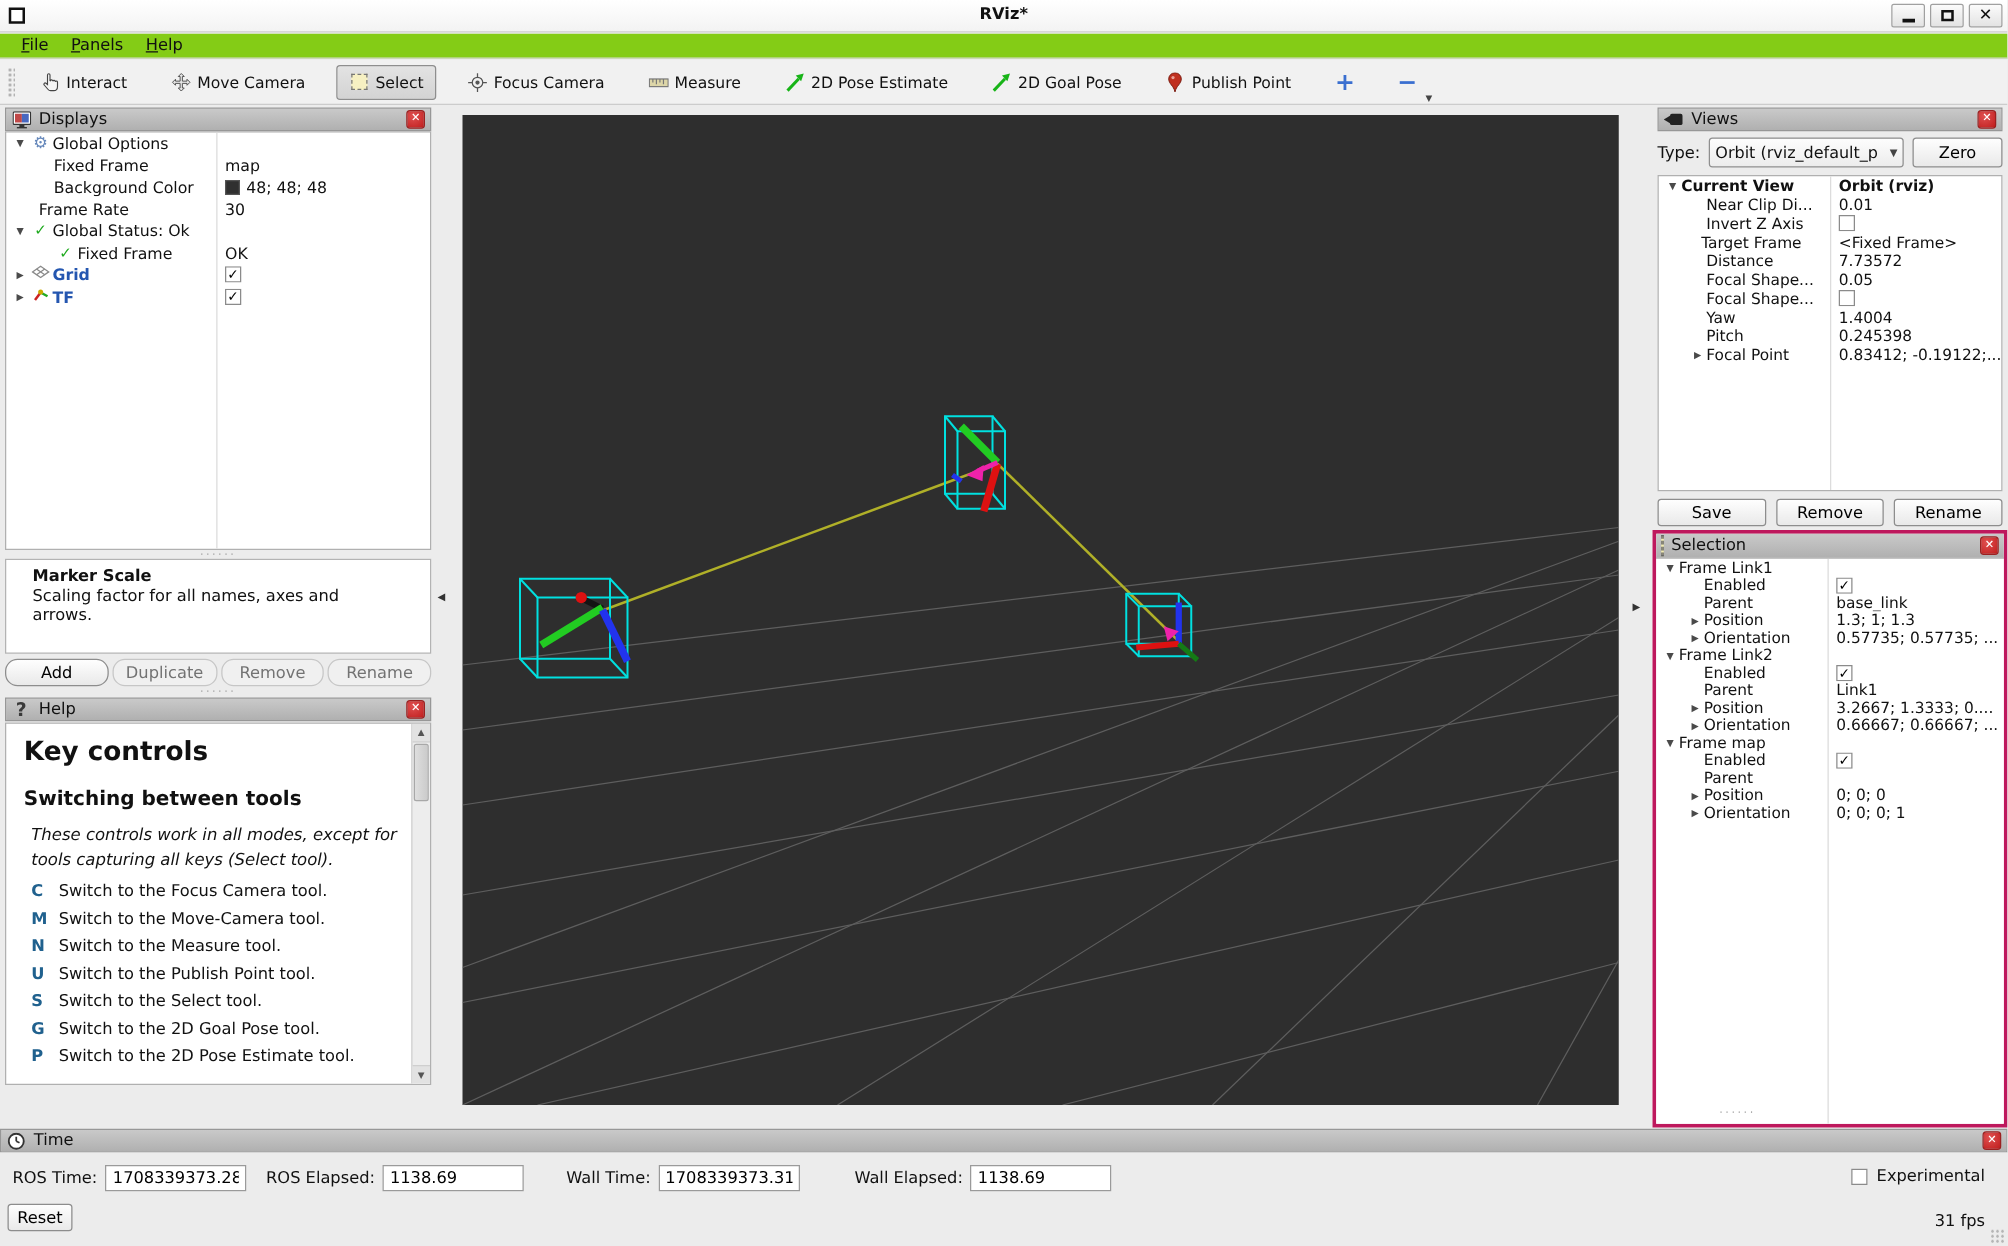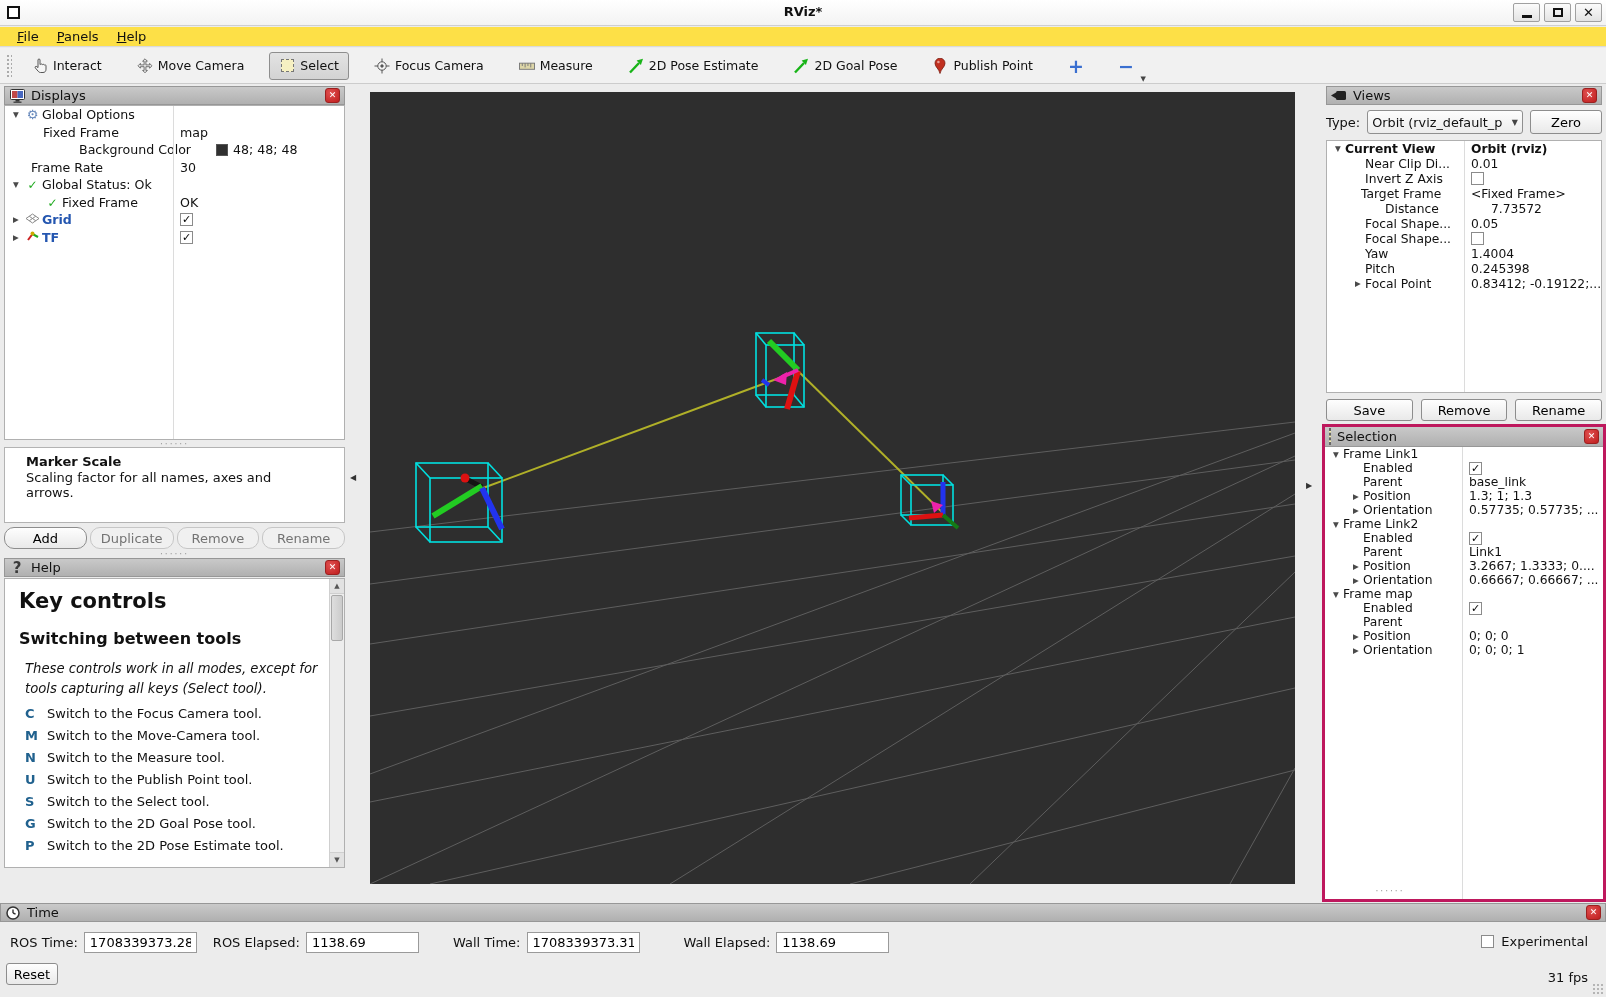--- a/index.html
+++ b/index.html
@@ -19,21 +19,21 @@
     font-weight:bold; font-size:13px; }
   #win-btns { position:absolute; right:4px; top:3px; display:flex; gap:4px; }
   .win-btn { width:27px; height:19px; border:1px solid #a0a0a0; border-radius:2px;
     background:linear-gradient(#fbfbfb,#e3e3e3); display:flex; align-items:center;
     justify-content:center; }
   .glyph-min { width:10px; height:3px; background:#111; margin-top:8px; }
   .glyph-max { width:10px; height:9px; border:2px solid #111; }
   .glyph-close { font-size:13px; font-weight:bold; line-height:1; }
 
   
-  #menubar { position:absolute; top:27px; left:0; right:0; height:20px; background:#fde047;
+  #menubar { position:absolute; top:27px; left:0; right:0; height:20px; background:#84cc16;
     border-bottom:1px solid #dadada; display:flex; align-items:center; padding-left:8px; font-size:13px; }
   .menu-item { padding:1px 9px; }
   .menu-item u { text-decoration:underline; }
 
   
   #toolbar { position:absolute; top:48px; left:0; right:0; height:36px; background:#f1f1f1;
     border-bottom:1px solid #cccccc; display:flex; align-items:center; padding-left:6px; }
   .tb-handle { width:6px; height:24px; margin-right:10px;
     background-image:radial-gradient(#ababab 1px, transparent 1.3px); background-size:4px 4px; }
   .tool { display:flex; align-items:center; gap:5px; font-size:12.5px; padding:5px 9px;
@@ -278,21 +278,21 @@
     </div>
     <div class="trow" style="height: var(--rowh);">
       <div class="tname" style="width: 168px; padding-left: 24px;">
         <span class="expander"></span>
         <span>Fixed Frame</span>
       </div>
       <div class="tval">
         <span>map</span>
       </div>
     </div>
-    <div class="trow" style="height: var(--rowh); padding-left: 36px;">
+    <div class="trow" style="height: var(--rowh);">
       <div class="tname" style="width: 168px; padding-left: 24px;">
         <span class="expander"></span>
         <span>Background Color</span>
       </div>
       <div class="tval">
         <span class="swatch" style="background: rgb(48, 48, 48);"></span>
         <span>48; 48; 48</span>
       </div>
     </div>
     <div class="trow" style="height: var(--rowh);">
@@ -534,21 +534,21 @@
     <div class="trow" style="height: var(--rowh);">
       <div class="tname" style="width: 137px; padding-left: 20px;">
         <span class="expander"></span>
         <span>Target Frame</span>
       </div>
       <div class="tval">
         <span>&lt;Fixed Frame&gt;</span>
       </div>
     </div>
     <div class="trow" style="height: var(--rowh);">
-      <div class="tname" style="width: 137px; padding-left: 24px; margin-left: 20px;">
+      <div class="tname" style="width: 137px; padding-left: 24px;">
         <span class="expander"></span>
         <span>Distance</span>
       </div>
       <div class="tval">
         <span>7.73572</span>
       </div>
     </div>
     <div class="trow" style="height: var(--rowh);">
       <div class="tname" style="width: 137px; padding-left: 24px;">
         <span class="expander"></span>

